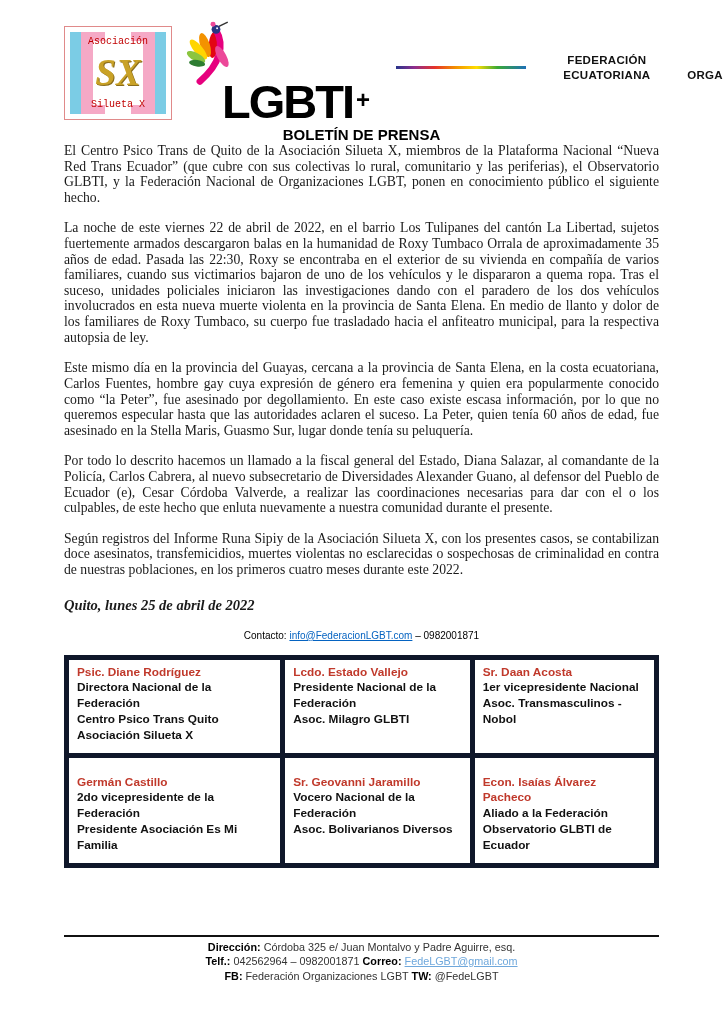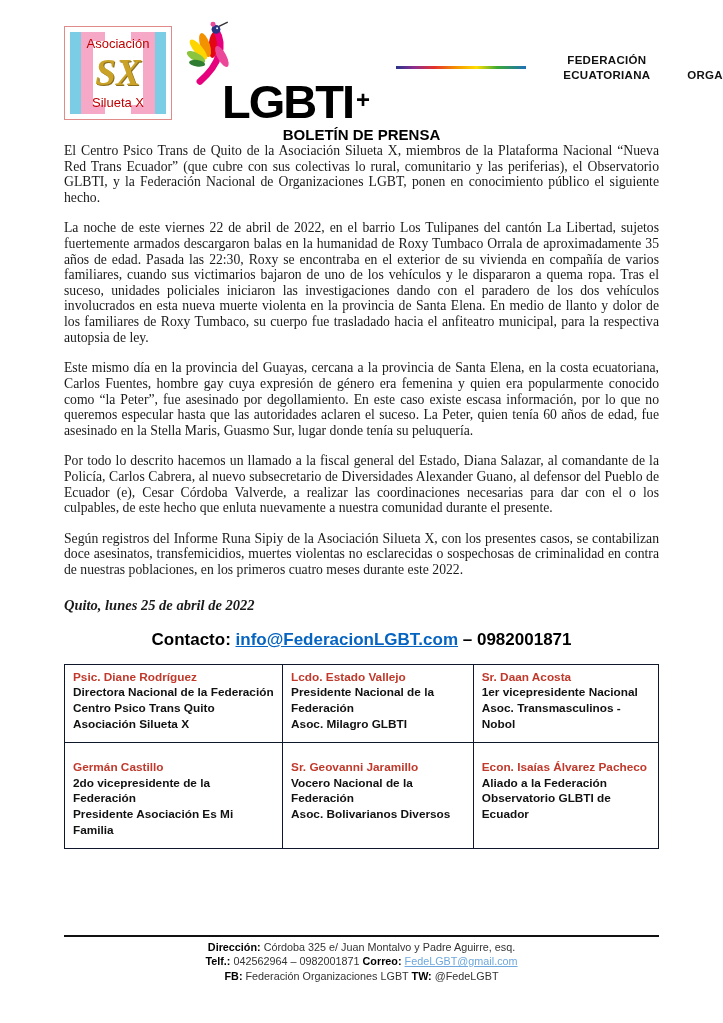--- a/index.html
+++ b/index.html
@@ -8,21 +8,21 @@
         font-family:"Liberation Serif",serif;color:#1a1a1a;overflow:hidden;}
 
   
   .header{display:flex;justify-content:space-between;align-items:flex-start;}
   .sx-logo{position:relative;width:106px;height:92px;border:1px solid #e08a8a;margin-top:12px;flex:0 0 auto;background:#fff;}
   .sx-stripe{position:absolute;top:5px;bottom:5px;width:11px;background:#7BCCE5;}
   .sx-stripe-l{left:5px;}.sx-stripe-r{right:5px;}
   .sx-bracket{position:absolute;top:5px;bottom:5px;width:24px;border-top:9px solid #F5A9C6;border-bottom:9px solid #F5A9C6;box-sizing:border-box;}
   .sx-bracket-l{left:16px;border-left:12px solid #F5A9C6;}
   .sx-bracket-r{right:16px;border-right:12px solid #F5A9C6;}
-  .sx-top,.sx-bottom{position:absolute;left:0;right:0;text-align:center;font-family:Liberation Sans, sans-serif;font-size:13px;color:#C00000;z-index:2;}
+  .sx-top,.sx-bottom{position:absolute;left:0;right:0;text-align:center;font-family:Liberation Mono, monospace;font-size:10px;color:#C00000;z-index:2;}
   .sx-top{top:9px;}.sx-bottom{bottom:9px;}
   .sx-mono{position:absolute;top:50%;left:50%;transform:translate(-50%,-52%);font-family:"Liberation Serif",serif;
            font-style:italic;font-weight:bold;font-size:37px;color:#C9A227;text-shadow:1px 1px 0 #8a6d1c;z-index:2;}
 
   .center-logo{display:flex;flex-direction:row;align-items:center;}
   .lgbti-row{display:flex;align-items:flex-end;}
   .bird{width:66px;height:96px;margin-right:-16px;margin-bottom:12px;}
   .lgbti-text{font-family:"Liberation Sans",sans-serif;font-weight:900;font-size:47px;letter-spacing:-2px;line-height:.85;color:#000;}
   .lgbti-plus{font-family:"Liberation Sans",sans-serif;font-weight:900;font-size:24px;color:#000;margin:0 0 8px 3px;}
   .rainbow-bar{width:172px;height:3px;margin:1px 0 3px 26px;
@@ -42,27 +42,27 @@
   .cpt-w1{color:#56B9E4;}.cpt-w2{color:#58595B;}.cpt-w3{color:#F5A9C6;}
 
   
   .boletin{text-align:center;font-family:"Liberation Sans",sans-serif;font-weight:bold;font-size:15px;color:#000;margin-top:4px;}
   .headline{text-align:center;font-family:"Liberation Sans",sans-serif;font-weight:bold;font-size:19.5px;
             color:#C00000;line-height:1.45;margin:8px 0 12px;}
 
   
   .body p{text-align:justify;font-size:13.7px;line-height:1.14;margin:0 0 15px;}
   .dateline{font-weight:bold;font-style:italic;font-size:14.5px;margin:4px 0 16px;}
-  .contact-line{text-align:center;font-family:"Liberation Sans",sans-serif;font-weight:bold;font-size:17px;margin:0 0 14px;color:#000;}
+  .contact-line{text-align:center;font-family:"Liberation Sans",sans-serif;font-weight:normal;font-size:10px;margin:0 0 14px;color:#000;}
   .contact-link{color:#0563C1;text-decoration:underline;cursor:pointer;}
 
   
   table.contacts{width:100%;border-collapse:collapse;font-family:"Liberation Sans",sans-serif;
                  font-size:11.8px;font-weight:bold;color:#111;table-layout:fixed;}
-  table.contacts td{border:1px solid #0f172a;padding:5px 8px 9px;vertical-align:top;line-height:1.34;}
+  table.contacts td{border:5px solid #0f172a;padding:5px 8px 9px;vertical-align:top;line-height:1.34;}
   td.c1{width:37%;}td.c2{width:32%;}td.c3{width:31%;}
   tr.row2 td{padding-top:17px;}
   .tname{color:#C0392B;}
 
   
   .footer{margin-top:auto;border-top:2px solid #111;padding-top:3px;text-align:center;
           font-family:"Liberation Sans",sans-serif;font-size:10.8px;line-height:1.34;color:#333;}
   .footer .lbl{font-weight:bold;color:#000;}
   .footer-link{color:#6FA8DC;text-decoration:underline;cursor:pointer;}
 </style>

